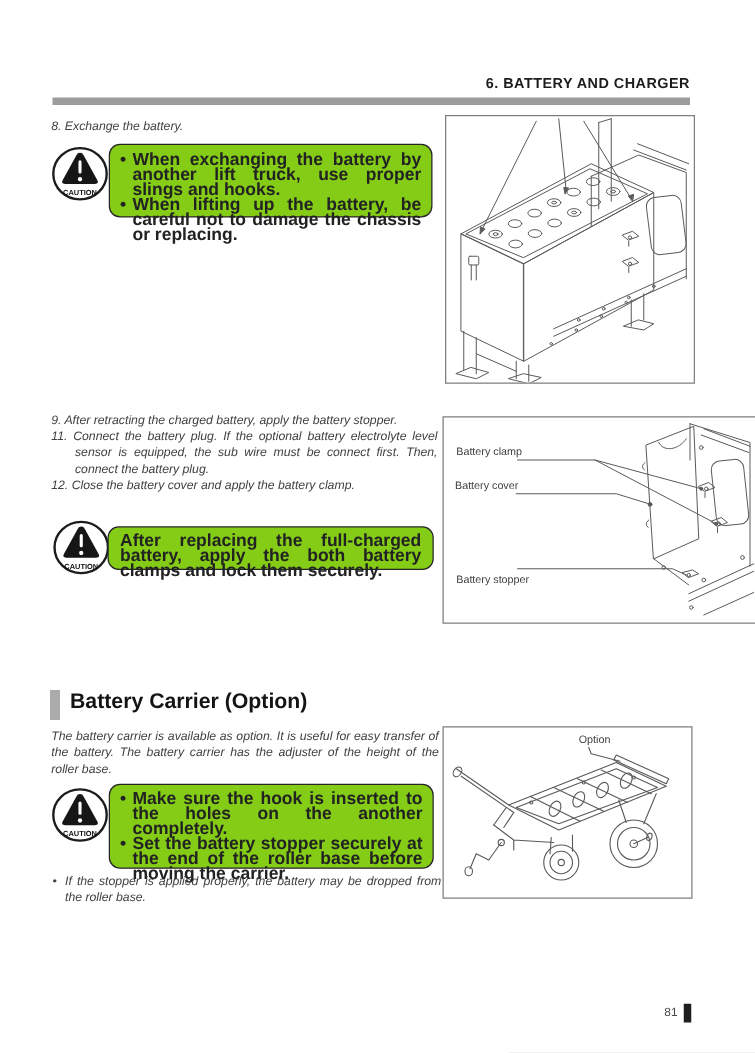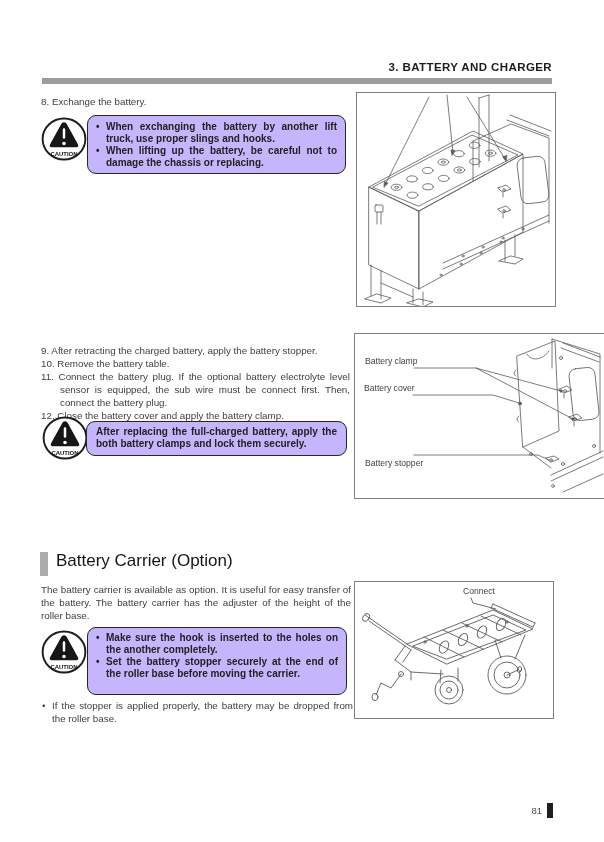--- a/index.html
+++ b/index.html
@@ -6,53 +6,53 @@
   .page{
     position:relative;width:604px;height:842px;background:#ffffff;
     font-family:"Liberation Sans","DejaVu Sans",sans-serif;color:#3a3a3a;
     overflow:hidden;margin:0 auto;
   }
   
   .hdr-title{position:absolute;left:42px;top:61px;width:510px;text-align:right;
     font-size:11.5px;font-weight:bold;letter-spacing:.4px;color:#1c1c1c;}
   .hdr-bar{position:absolute;left:42px;top:78px;width:510px;height:6px;background:#9c9c9c;}
   
-  .txt{font-size:9.8px;line-height:13px;color:#404040;}
+  .txt{font-size:9.8px;line-height:13px;color:#404040;font-style:italic;}
   .step8{position:absolute;left:41px;top:95px;}
-  .steps{position:absolute;left:41px;top:344px;width:309px;text-align:justify;}
+  .steps{position:absolute;left:41px;top:330px;width:309px;text-align:justify;}
   .steps .step{padding-left:19px;text-indent:-19px;}
   
   .cicon{position:absolute;width:46px;height:46px;}
   .cicon svg{display:block;}
   
-  .cbox{position:absolute;border:1.4px solid #262626;border-radius:9px;background:#c4b5fd;
-    font-weight:bold;color:#222;font-size:10px;line-height:12px;text-align:justify;}
+  .cbox{position:absolute;border:1.4px solid #262626;border-radius:9px;background:#84cc16;
+    font-weight:bold;color:#222;font-size:14px;line-height:12px;text-align:justify;}
   .cbox .cb-inner{padding:5px 8px 4px 7px;}
   .cbullet{position:relative;padding-left:11px;}
   .cbullet::before{content:"\2022";position:absolute;left:1px;top:0;}
   .note-bullet{position:absolute;left:41px;top:699px;width:312px;text-align:justify;}
   .note-bullet .cbullet::before{top:0;}
   
   .fig{position:absolute;border:1px solid #7e7e7e;background:#fff;}
   .fig svg{display:block;}
   .fig-label{position:absolute;font-size:8.6px;color:#3f3f3f;line-height:10px;white-space:nowrap;}
   
   .sec-bar{position:absolute;left:40px;top:552px;width:8px;height:24px;background:#ababab;}
-  .sec-title{position:absolute;left:56px;top:551px;font-size:17px;font-weight:normal;color:#141414;}
+  .sec-title{position:absolute;left:56px;top:551px;font-size:17px;font-weight:bold;color:#141414;}
   .intro{position:absolute;left:41px;top:583px;width:310px;text-align:justify;}
   
   .pageno{position:absolute;left:524px;top:805px;width:18px;text-align:right;font-size:9.5px;color:#4a4a4a;}
   .page-mark{position:absolute;left:547px;top:803px;width:6px;height:15px;background:#1f1f1f;}
 </style>
 </head>
 <body>
 
 <div class="page">
 
-  <div class="hdr-title">3. BATTERY AND CHARGER</div>
+  <div class="hdr-title">6. BATTERY AND CHARGER</div>
   <div class="hdr-bar"></div>
 
   <div class="txt step8">8. Exchange the battery.</div>
 
   <div class="cicon" style="left:41px;top:116px;">
     <svg viewBox="0 0 48 48" width="46" height="46">
       <ellipse cx="24" cy="24" rx="22.3" ry="21.4" fill="#fff" stroke="#1d1d1d" stroke-width="2"></ellipse>
       <path d="M24,6.5 Q26,6.5 27,8.5 L38.5,29.5 Q40,32.5 36.5,32.5 L11.5,32.5 Q8,32.5 9.5,29.5 L21,8.5 Q22,6.5 24,6.5 Z" fill="#161616"></path>
       <rect x="22.7" y="12.8" width="2.6" height="11" rx="1.3" fill="#fff"></rect>
       <circle cx="24" cy="28.6" r="1.8" fill="#fff"></circle>
@@ -124,21 +124,20 @@
         <path d="M50,210 l16,4 l10,-5 l-14,-3 z"></path>
         <path d="M24,190 L56,204"></path>
         <path d="M148,147 V168 M158,142 V163"></path>
         <path d="M142,168 l16,3 l8,-5 l-12,-3 z"></path>
       </g>
     </svg>
   </div>
 
   <div class="txt steps">
     <div class="step">9. After retracting the charged battery, apply the battery stopper.</div>
-    <div class="step">10. Remove the battery table.</div>
     <div class="step">11. Connect the battery plug. If the optional battery electrolyte level sensor is equipped, the sub wire must be connect first. Then, connect the battery plug.</div>
     <div class="step">12. Close the battery cover and apply the battery clamp.</div>
   </div>
 
   <div class="cicon" style="left:42px;top:415px;">
     <svg viewBox="0 0 48 48" width="46" height="46">
       <ellipse cx="24" cy="24" rx="22.3" ry="21.4" fill="#fff" stroke="#1d1d1d" stroke-width="2"></ellipse>
       <path d="M24,6.5 Q26,6.5 27,8.5 L38.5,29.5 Q40,32.5 36.5,32.5 L11.5,32.5 Q8,32.5 9.5,29.5 L21,8.5 Q22,6.5 24,6.5 Z" fill="#161616"></path>
       <rect x="22.7" y="12.8" width="2.6" height="11" rx="1.3" fill="#fff"></rect>
       <circle cx="24" cy="28.6" r="1.8" fill="#fff"></circle>
@@ -253,19 +252,19 @@
           <circle cx="94" cy="108" r="2.5"></circle>
 
         <path d="M146,76 L140,58 M160,77 L170,53"></path>
         <circle cx="152" cy="93" r="19"></circle>
           <circle cx="152" cy="93" r="13"></circle>
           <circle cx="152" cy="93" r="3"></circle>
         <path d="M152,93 L163,88"></path>
         <ellipse cx="164.5" cy="87.5" rx="2" ry="3" transform="rotate(20 164.5 87.5)"></ellipse>
       </g>
     </svg>
-    <div class="fig-label" style="left:108px;top:4px;">Connect</div>
+    <div class="fig-label" style="left:108px;top:4px;">Option</div>
   </div>
 
   <div class="pageno">81</div>
   <div class="page-mark"></div>
 
 </div>
 
 </body></html>

